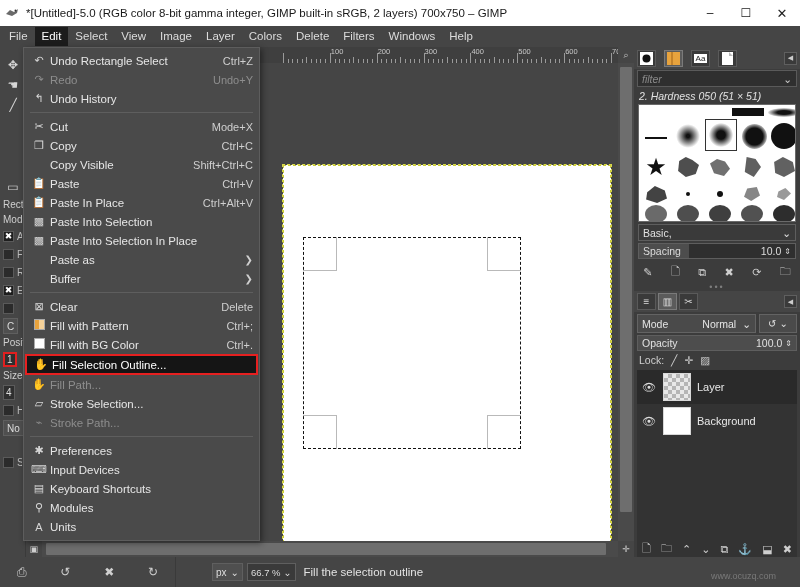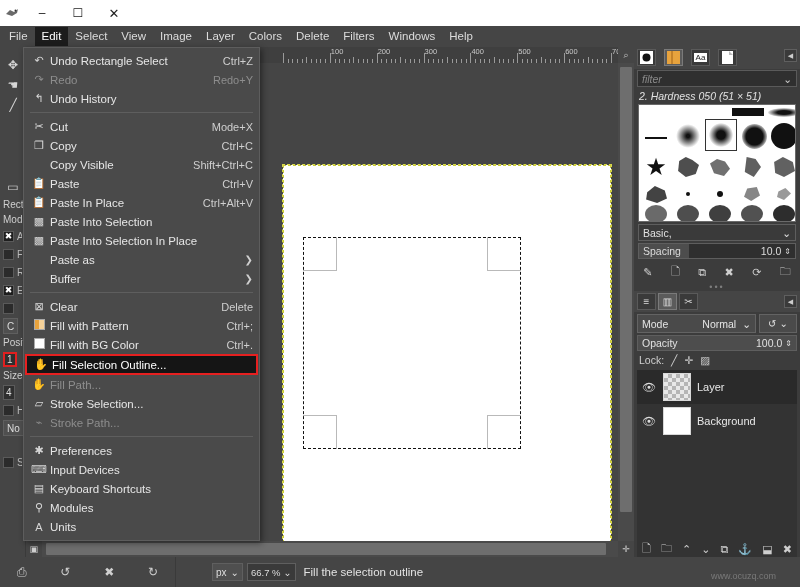--- a/index.html
+++ b/index.html
@@ -117,21 +117,21 @@
                    background:#6e6e6e; border-radius:1px; }
   .sq-btn{ position:absolute; width:16px; height:16px; background:#454545;
            display:flex;align-items:center;justify-content:center;color:#cfcfcf;font-size:9px; }
 
   
   .rightdock{
     position:absolute; left:634px; top:47px; width:166px; height:510px;
     background:#3c3c3c;
   }
   .dock-tabs{
-    display:flex; align-items:flex-start; height:22px; background:#454545; padding:2px 3px; gap:8px;
+    display:flex; align-items:center; height:22px; background:#454545; padding:2px 3px; gap:8px;
   }
   .dtab{
     width:19px; height:17px; background:#3a3a3a; border:1px solid #5a5a5a;
     display:flex; align-items:center; justify-content:center; font-size:10px; color:#ddd;
   }
   .dtab.sel{ background:#5b5b5b; border-color:#7a7a7a; }
   .dock-menu-btn{ margin-left:auto; width:13px;height:13px;background:#3a3a3a;
     border:1px solid #5f5f5f; display:flex;align-items:center;justify-content:center;
     font-size:7px;color:#ccc; }
   .filterbar{
@@ -230,20 +230,21 @@
 
 <div id="app">
 
   <div class="titlebar">
     <div class="tb-icon">
       <svg width="14" height="12" viewBox="0 0 14 12">
         <path d="M1 7 L5 3 L9 5 L13 2 L12 6 L7 9 Z" fill="#6a6a6a"></path>
         <circle cx="10.5" cy="3.5" r="1" fill="#333"></circle>
       </svg>
     </div>
+    <div class="tb-title">*[Untitled]-5.0 (RGB color 8-bit gamma integer, GIMP built-in sRGB, 2 layers) 700x750 – GIMP</div>
     <div class="win-btns">
       <div class="win-btn">–</div>
       <div class="win-btn">☐</div>
       <div class="win-btn close">✕</div>
     </div>
   </div>
 
   <div class="menubar">
     <div class="m">File</div>
     <div class="m active">Edit</div>
@@ -716,21 +717,21 @@
 
   <div class="menupop" id="editmenu">
       <div class="mi">
         <span class="ico">↶</span>
         <span class="lbl">Undo Rectangle Select</span>
         <span class="acc">Ctrl+Z</span>
       </div>
       <div class="mi dis">
         <span class="ico">↷</span>
         <span class="lbl">Redo</span>
-        <span class="acc">Redo+Y</span>
+        <span class="acc">Undo+Y</span>
       </div>
       <div class="mi">
         <span class="ico">↰</span>
         <span class="lbl">Undo History</span>
       </div>
       <div class="msep"></div>
       <div class="mi">
         <span class="ico">✂</span>
         <span class="lbl">Cut</span>
         <span class="acc">Mode+X</span>

